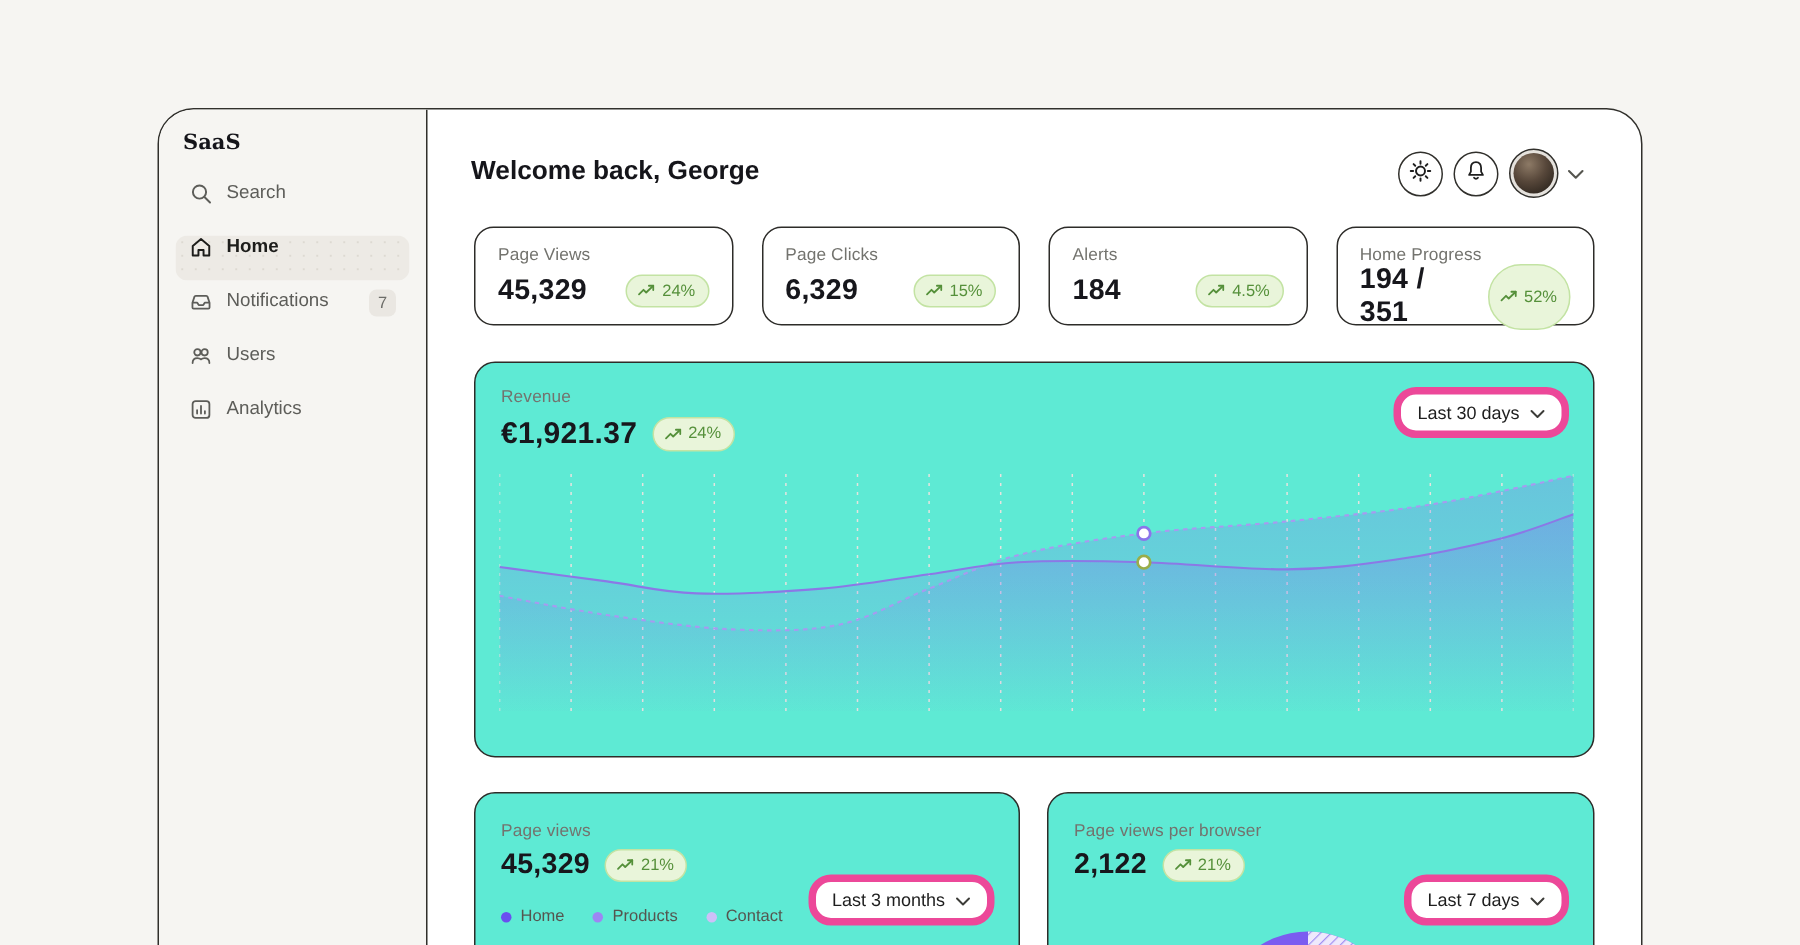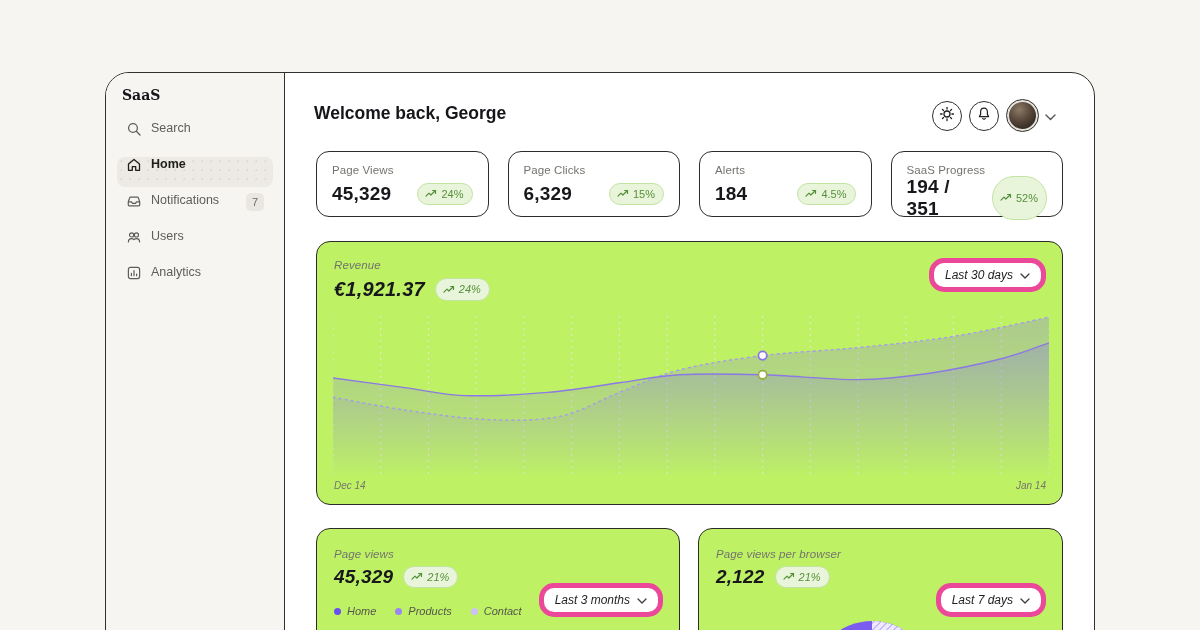--- a/index.html
+++ b/index.html
@@ -51,21 +51,21 @@
   .profile { display:flex; align-items:center; gap:6px; cursor:pointer; }
   .avatar {
     width:33px; height:33px; border-radius:50%; border:1px solid #31302c; background:#e5e2dd;
     display:flex; align-items:center; justify-content:center;
   }
   .avatar-photo {
     width:27px; height:27px; border-radius:50%;
     background:radial-gradient(circle at 38% 28%, #8d7a66 0%, #57473a 45%, #241e18 95%);
   }
   
-  .card { position:absolute; background:#bef264; border:1.2px solid #2d2c29; border-radius:14px;font-style:italic; }
+  .card { position:absolute; background:#5eead4; border:1.2px solid #2d2c29; border-radius:14px; }
   .card-label { font-size:11.5px; color:#73736e; letter-spacing:.1px; }
   .big-value { font-size:19px; font-weight:bold; color:#17171c; letter-spacing:.2px; }
   .value-row { display:flex; gap:10px; }
   .badge {
     display:inline-flex; align-items:center; gap:4px; padding:3px 8px 3px 7px;
     background:#e9f5da; border:1px solid #c3e3a3; border-radius:999px;
     color:#55903a; font-size:11px; line-height:1;
   }
   .badge svg { display:block; }
   .select {
@@ -228,21 +228,21 @@
                 <svg width="12" height="10" viewBox="0 0 12 10" fill="none" stroke="#55903a" stroke-width="1.2" stroke-linecap="round" stroke-linejoin="round">
                   <path d="M1 7.2l3-3 1.8 1.8 4.7-4.5"></path>
                   <path d="M7.6 1.5h2.9v2.9"></path>
                 </svg>
               </span>
               <span>4.5%</span>
             </span>
           </div>
         </div>
         <div class="stat-card">
-          <div class="card-label">SaaS Progress</div>
+          <div class="card-label">Home Progress</div>
           <div class="value-row">
             <span class="big-value">194 / 351</span>
             <span class="badge">
               <span>
                 <svg width="12" height="10" viewBox="0 0 12 10" fill="none" stroke="#55903a" stroke-width="1.2" stroke-linecap="round" stroke-linejoin="round">
                   <path d="M1 7.2l3-3 1.8 1.8 4.7-4.5"></path>
                   <path d="M7.6 1.5h2.9v2.9"></path>
                 </svg>
               </span>
               <span>52%</span>
@@ -298,24 +298,20 @@
             <line x1="668.2666666666667" x2="668.2666666666667" y1="2" y2="160" stroke="#e6e4df" stroke-dasharray="2 4"></line>
             <line x1="716" x2="716" y1="2" y2="160" stroke="#e6e4df" stroke-dasharray="2 4"></line>
             <path d="M 0 83.2 C 11.933333333333335 85.33333333333334 45.744444444444454 92.26666666666667 71.60000000000001 96 C 97.45555555555556 99.73333333333333 129.27777777777777 104.53333333333333 155.13333333333333 105.6 C 180.98888888888888 106.66666666666666 204.85555555555553 106.93333333333334 226.73333333333332 102.4 C 248.61111111111111 97.86666666666667 266.5111111111111 86.13333333333334 286.40000000000003 78.4 C 306.28888888888895 70.66666666666667 322.2 62.13333333333333 346.06666666666666 56 C 369.93333333333334 49.86666666666667 399.76666666666665 45.33333333333333 429.59999999999997 41.599999999999994 C 459.4333333333333 37.86666666666666 493.2444444444444 36.79999999999999 525.0666666666666 33.599999999999994 C 556.8888888888888 30.399999999999995 588.7111111111111 27.466666666666672 620.5333333333333 22.400000000000006 C 652.3555555555555 17.33333333333334 700.0888888888888 6.3999999999999915 716 3.1999999999999886 L 716 160 L 0 160 Z" fill="url(#areaGrad)"></path>
             <path d="M 0 64 C 11.933333333333335 65.6 49.72222222222223 70.66666666666666 71.60000000000001 73.6 C 93.47777777777779 76.53333333333333 107.39999999999999 80.8 131.26666666666665 81.6 C 155.13333333333333 82.39999999999999 188.94444444444443 80.53333333333333 214.79999999999998 78.4 C 240.65555555555554 76.26666666666668 264.52222222222224 71.73333333333335 286.40000000000003 68.80000000000001 C 308.2777777777778 65.86666666666667 322.2 62.13333333333333 346.06666666666666 60.8 C 369.93333333333334 59.46666666666666 399.76666666666665 59.99999999999999 429.59999999999997 60.8 C 459.4333333333333 61.6 497.2222222222222 65.86666666666667 525.0666666666666 65.60000000000001 C 552.911111111111 65.33333333333334 572.8000000000001 62.66666666666667 596.6666666666667 59.2 C 620.5333333333334 55.733333333333334 648.3777777777777 49.866666666666674 668.2666666666667 44.80000000000001 C 688.1555555555556 39.73333333333335 708.0444444444445 31.46666666666668 716 28.80000000000001 L 716 160 L 0 160 Z" fill="url(#areaGrad)"></path>
             <path d="M 0 83.2 C 11.933333333333335 85.33333333333334 45.744444444444454 92.26666666666667 71.60000000000001 96 C 97.45555555555556 99.73333333333333 129.27777777777777 104.53333333333333 155.13333333333333 105.6 C 180.98888888888888 106.66666666666666 204.85555555555553 106.93333333333334 226.73333333333332 102.4 C 248.61111111111111 97.86666666666667 266.5111111111111 86.13333333333334 286.40000000000003 78.4 C 306.28888888888895 70.66666666666667 322.2 62.13333333333333 346.06666666666666 56 C 369.93333333333334 49.86666666666667 399.76666666666665 45.33333333333333 429.59999999999997 41.599999999999994 C 459.4333333333333 37.86666666666666 493.2444444444444 36.79999999999999 525.0666666666666 33.599999999999994 C 556.8888888888888 30.399999999999995 588.7111111111111 27.466666666666672 620.5333333333333 22.400000000000006 C 652.3555555555555 17.33333333333334 700.0888888888888 6.3999999999999915 716 3.1999999999999886" fill="none" stroke="#a79af0" stroke-width="1.4" stroke-dasharray="3 3"></path>
             <path d="M 0 64 C 11.933333333333335 65.6 49.72222222222223 70.66666666666666 71.60000000000001 73.6 C 93.47777777777779 76.53333333333333 107.39999999999999 80.8 131.26666666666665 81.6 C 155.13333333333333 82.39999999999999 188.94444444444443 80.53333333333333 214.79999999999998 78.4 C 240.65555555555554 76.26666666666668 264.52222222222224 71.73333333333335 286.40000000000003 68.80000000000001 C 308.2777777777778 65.86666666666667 322.2 62.13333333333333 346.06666666666666 60.8 C 369.93333333333334 59.46666666666666 399.76666666666665 59.99999999999999 429.59999999999997 60.8 C 459.4333333333333 61.6 497.2222222222222 65.86666666666667 525.0666666666666 65.60000000000001 C 552.911111111111 65.33333333333334 572.8000000000001 62.66666666666667 596.6666666666667 59.2 C 620.5333333333334 55.733333333333334 648.3777777777777 49.866666666666674 668.2666666666667 44.80000000000001 C 688.1555555555556 39.73333333333335 708.0444444444445 31.46666666666668 716 28.80000000000001" fill="none" stroke="#8b78e6" stroke-width="1.4"></path>
             <circle cx="429.59999999999997" cy="41.599999999999994" r="4.2" fill="#ffffff" stroke="#8b74ea" stroke-width="1.8"></circle>
             <circle cx="429.59999999999997" cy="60.8" r="4.2" fill="#ffffff" stroke="#9aad49" stroke-width="1.8"></circle>
           </svg>
       </div>
-      <div class="axis-row">
-        <span class="axis-label">Dec 14</span>
-        <span class="axis-label">Jan 14</span>
-      </div>
     </section>
 
     <section class="card pv-card">
       <div class="card-label bottom-label">Page views</div>
       <div class="value-row bottom-value-row">
         <span class="big-value">45,329</span>
         <span class="badge">
           <span class="trend-slot">
               <svg width="12" height="10" viewBox="0 0 12 10" fill="none" stroke="#55903a" stroke-width="1.2" stroke-linecap="round" stroke-linejoin="round">
                 <path d="M1 7.2l3-3 1.8 1.8 4.7-4.5"></path>

